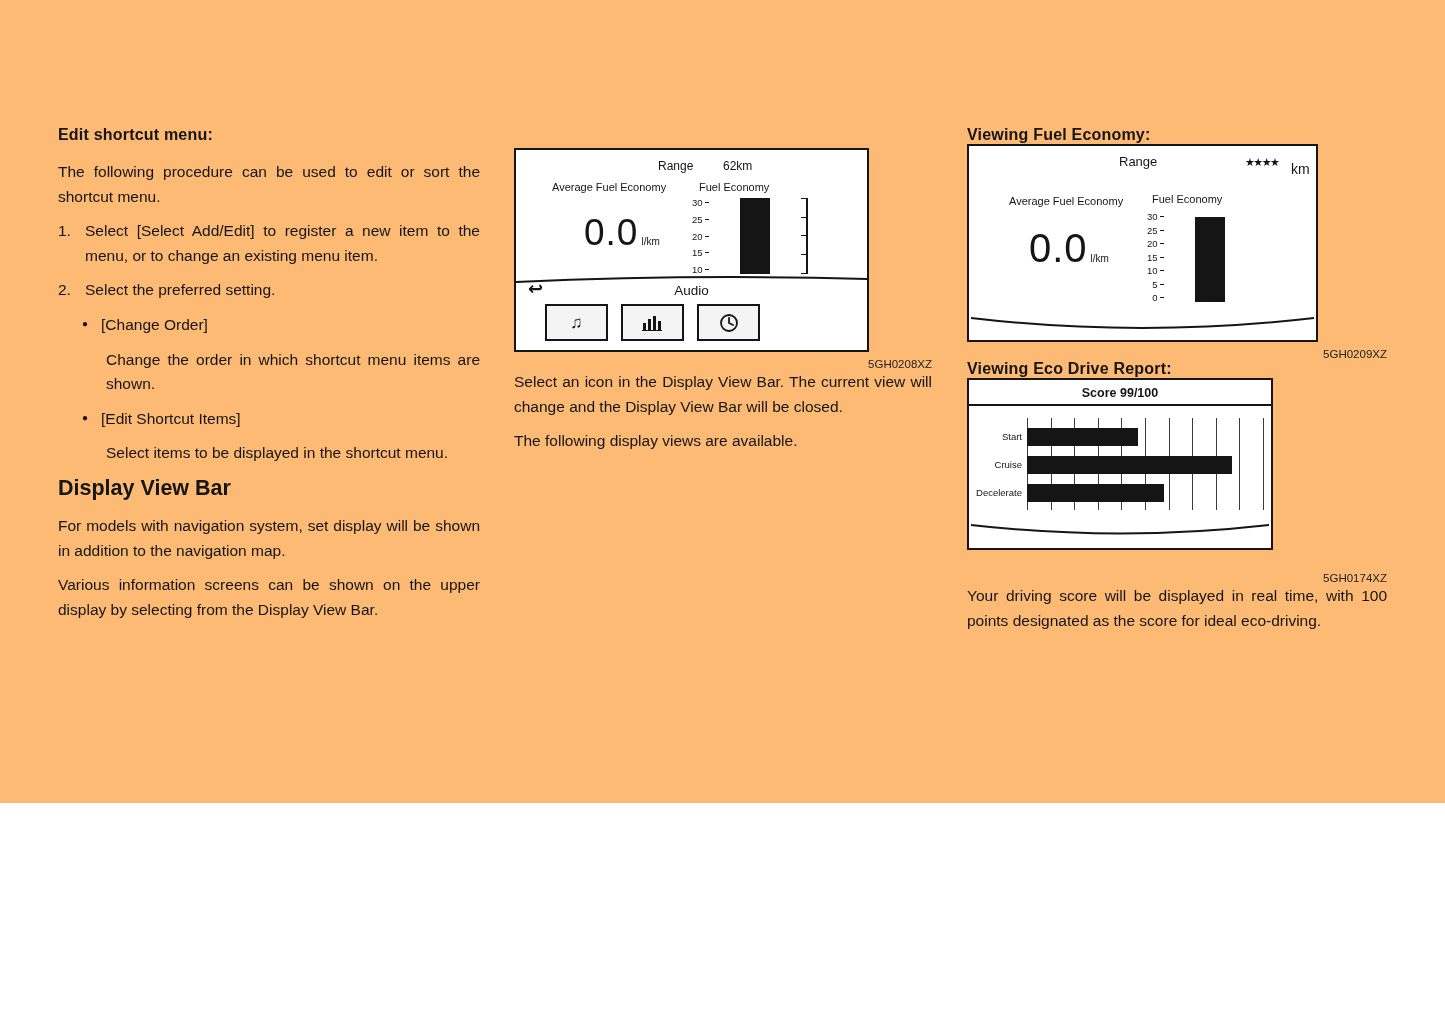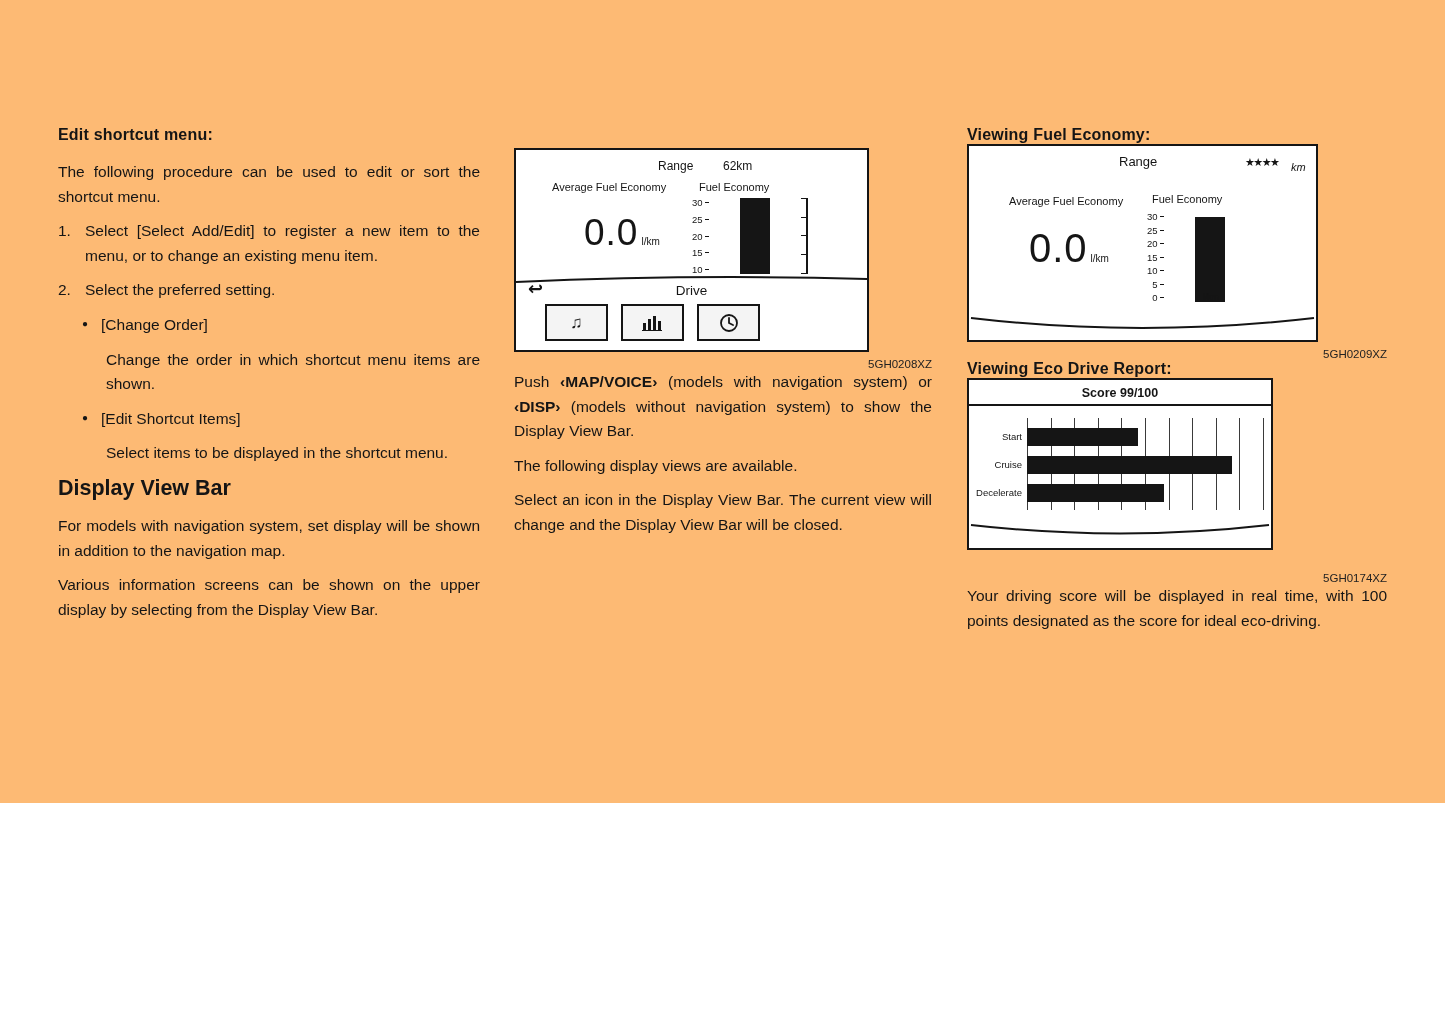--- a/index.html
+++ b/index.html
@@ -61,21 +61,21 @@
   .f1-back { position:absolute; left:12px; top:128px; font-size:18px; font-weight:700; }
   .f1-audio-label { position:absolute; left:0; right:0; top:133px; text-align:center; font-size:13.5px; }
   .f1-buttons { position:absolute; left:29px; top:154px; display:flex; gap:13px; }
   .screen-btn { width:63px; height:37px; border:2px solid #151515; background:#f4f4f4;
                 display:flex; align-items:center; justify-content:center; }
   .music-icon { font-size:17px; }
 
   
   .f2-range-label { position:absolute; left:150px; top:8px;  font-size:13px; }
   .f2-stars { position:absolute; left:276px; top:10px; font-size:11px; letter-spacing:-1.5px; font-weight:700; }
-  .f2-km    { position:absolute; left:322px; top:15px; font-size:11px;font-style:italic; }
+  .f2-km    { position:absolute; left:322px; top:15px; font-size:14px; }
   .f2-avg-label { position:absolute; left:40px;  top:49px; font-size:11px; }
   .f2-fe-label  { position:absolute; left:183px; top:47px; font-size:11px; }
   .f2-value-row { position:absolute; left:60px; top:80px; display:flex; align-items:baseline; }
   .f2-big { font-size:40px; }
   .f2-chart { position:absolute; left:178px; top:66px; height:90px; }
   .f2-axis-unit { position:absolute; left:54px; bottom:0; font-size:8.5px; border-top:1px solid #151515; padding:1px 2px 0 2px; }
   .bottom-curve { position:absolute; left:0; bottom:0; width:100%; height:24px; }
 
   
   .f3-score   { position:absolute; top:6px; left:0; right:0; text-align:center; font-size:12.5px; font-weight:700; }
@@ -160,21 +160,21 @@
             <div class="vbar" style="height: 100%;"></div>
           </div>
           <div class="f1-axis"></div>
         </div>
 
         <svg class="f1-divider" viewBox="0 0 351 14" preserveAspectRatio="none">
             <path d="M0,10 Q175,2 351,7" fill="none" stroke="#151515" stroke-width="2"></path>
           </svg>
 
         <span class="f1-back">↩</span>
-        <span class="f1-audio-label">Drive</span>
+        <span class="f1-audio-label">Audio</span>
 
         <div class="f1-buttons">
           <div class="screen-btn">
             <span class="music-icon">♫</span>
           </div>
           <div class="screen-btn">
             <svg width="22" height="16" viewBox="0 0 22 16">
                 <rect x="1" y="8" width="3" height="7" fill="#151515"></rect>
                 <rect x="6" y="4" width="3" height="11" fill="#151515"></rect>
                 <rect x="11" y="1" width="3" height="14" fill="#151515"></rect>
@@ -186,23 +186,22 @@
             <svg width="20" height="20" viewBox="0 0 20 20">
                 <circle cx="10" cy="10" r="8" fill="none" stroke="#151515" stroke-width="1.8"></circle>
                 <path d="M10 5 v5 l4 2" fill="none" stroke="#151515" stroke-width="1.8" stroke-linecap="round"></path>
               </svg>
           </div>
         </div>
       </div>
     </figure>
     <div class="caption">5GH0208XZ</div>
 
-    <p class="body mt-push"><span>Push </span><strong>‹MAP/VOICE›</strong><span> (models with navigation system) or </span><strong>‹DISP›</strong><span> (models without navigation system) to show the Display View Bar.</span></p>
+    <p class="body">Select an icon in the Display View Bar. The current view will change and the Display View Bar will be closed.</p>
     <p class="body">The following display views are available.</p>
-    <p class="body">Select an icon in the Display View Bar. The current view will change and the Display View Bar will be closed.</p>
   </div>
 
   <div class="col col-right">
     <h3 class="run-head">Viewing Fuel Economy:</h3>
 
     <figure class="fig fig-fuel">
       <div class="screen screen-fuel">
         <span class="f2-range-label">Range</span>
         <span class="f2-stars">★★★★</span>
         <span class="f2-km">km</span>

